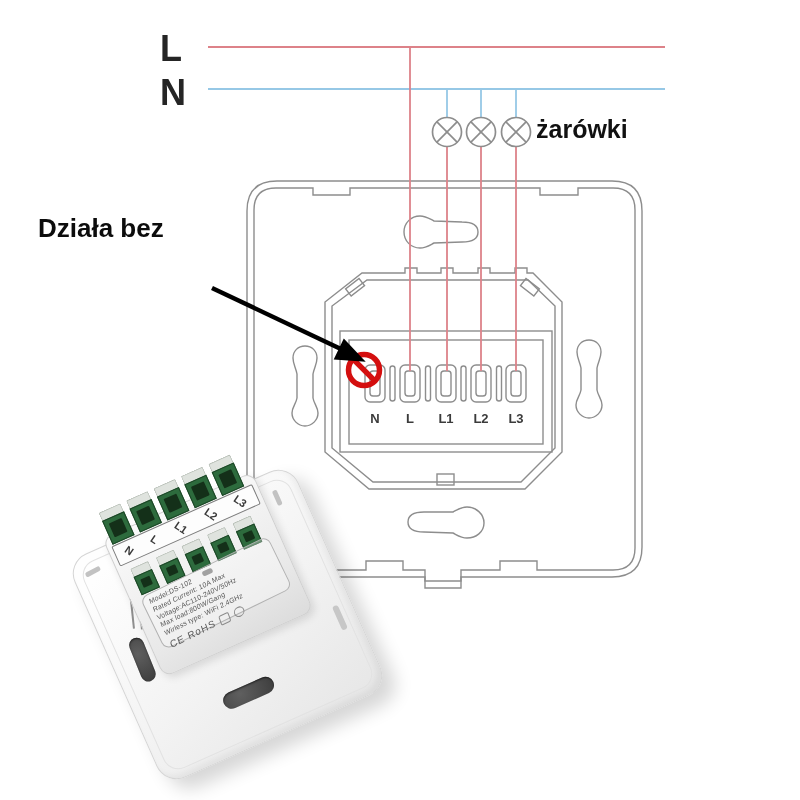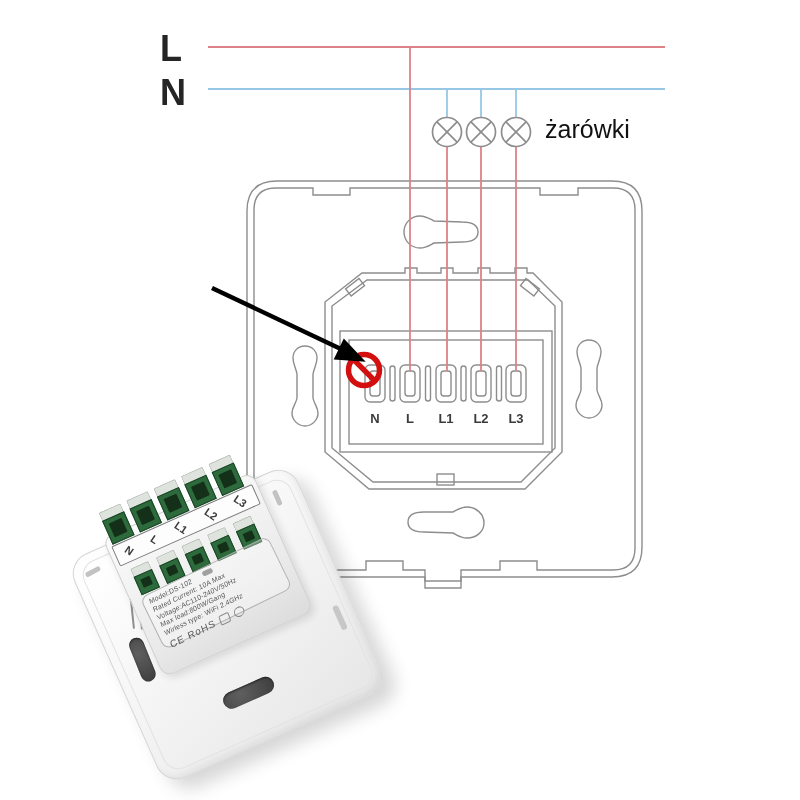--- a/index.html
+++ b/index.html
@@ -1,21 +1,21 @@
 <!DOCTYPE html>
 <html><head>
 <meta charset="utf-8">
 <style>
   html,body{margin:0;padding:0;background:#fff;}
   #stage{position:relative;width:800px;height:800px;background:#ffffff;overflow:hidden;
          font-family:"Liberation Sans",sans-serif;color:#1a1a1a;}
   #diagram-svg{position:absolute;left:0;top:0;}
   .txt{position:absolute;white-space:pre;}
   .line-label{font-size:36px;font-weight:600;color:#252525;}
-  .bulbs-label{font-size:25px;font-weight:400;color:#111;margin-left:9px;}
+  .bulbs-label{font-size:25px;font-weight:700;color:#111;}
   .annotation{font-size:26px;font-weight:700;line-height:1.27;color:#0c0c0c;}
   .dl{position:absolute;width:34px;text-align:center;font-size:13px;font-weight:700;color:#3b3b3b;}
 
   
   #photo{position:absolute;left:10px;top:455px;width:440px;height:345px;}
   #plate-wrap{position:absolute;left:95px;top:47px;width:245px;height:245px;
               transform:rotate(-24deg);transform-origin:center center;}
   #plate{position:absolute;inset:0;border-radius:22px;
          background:linear-gradient(155deg,#fefefe 10%,#f3f3f3 55%,#e6e6e6 100%);
          border:1px solid #d5d5d5;
@@ -142,21 +142,21 @@
 
     <g>
       <line x1="212" y1="288" x2="343" y2="350" stroke="#000000" stroke-width="4.5"></line>
       <polygon points="362,360 344.2,341.2 336,358.2" fill="#000000" stroke="#000000" stroke-width="3"></polygon>
     </g>
   </svg>
 
   <div class="txt line-label" style="left:160px;top:28px;">L</div>
   <div class="txt line-label" style="left:160px;top:72px;">N</div>
   <div class="txt bulbs-label" style="left:536px;top:115px;">żarówki</div>
-  <div class="txt annotation" style="left:38px;top:212px;"><br></div>
+  <div class="txt annotation" style="left:38px;top:212px;"><span>Działa bez</span><br></div>
 
   <div class="dl" style="left:358px;top:411px;">N</div>
   <div class="dl" style="left:393px;top:411px;">L</div>
   <div class="dl" style="left:429px;top:411px;">L1</div>
   <div class="dl" style="left:464px;top:411px;">L2</div>
   <div class="dl" style="left:499px;top:411px;">L3</div>
 
   <div id="photo">
     <div id="plate-wrap">
       <div id="plate">

